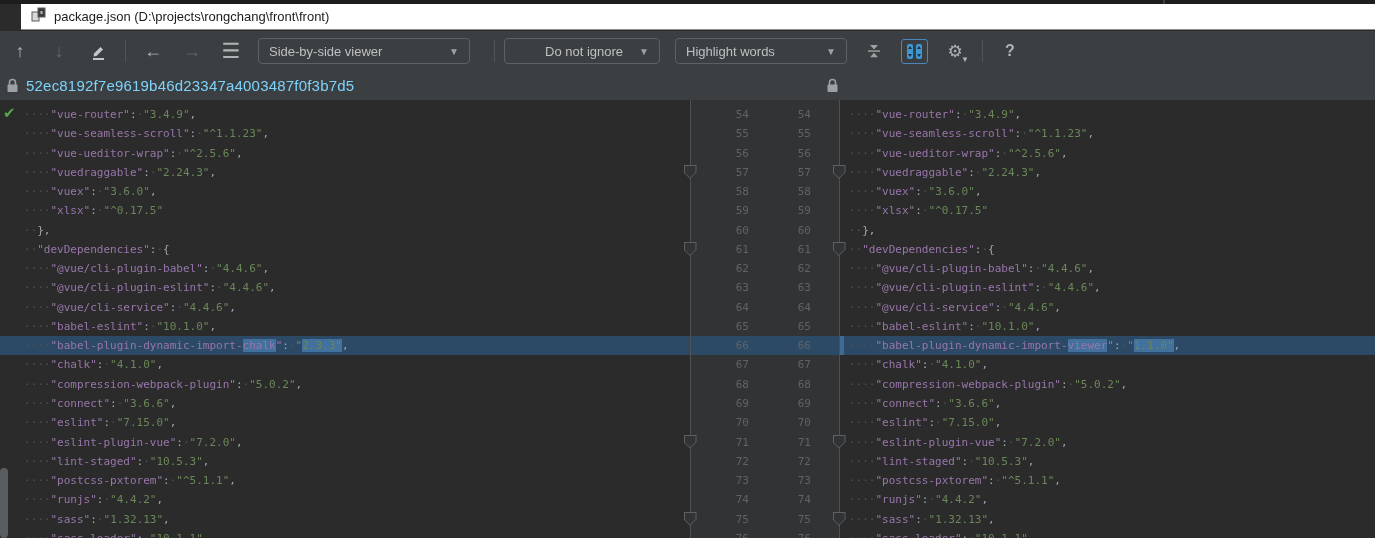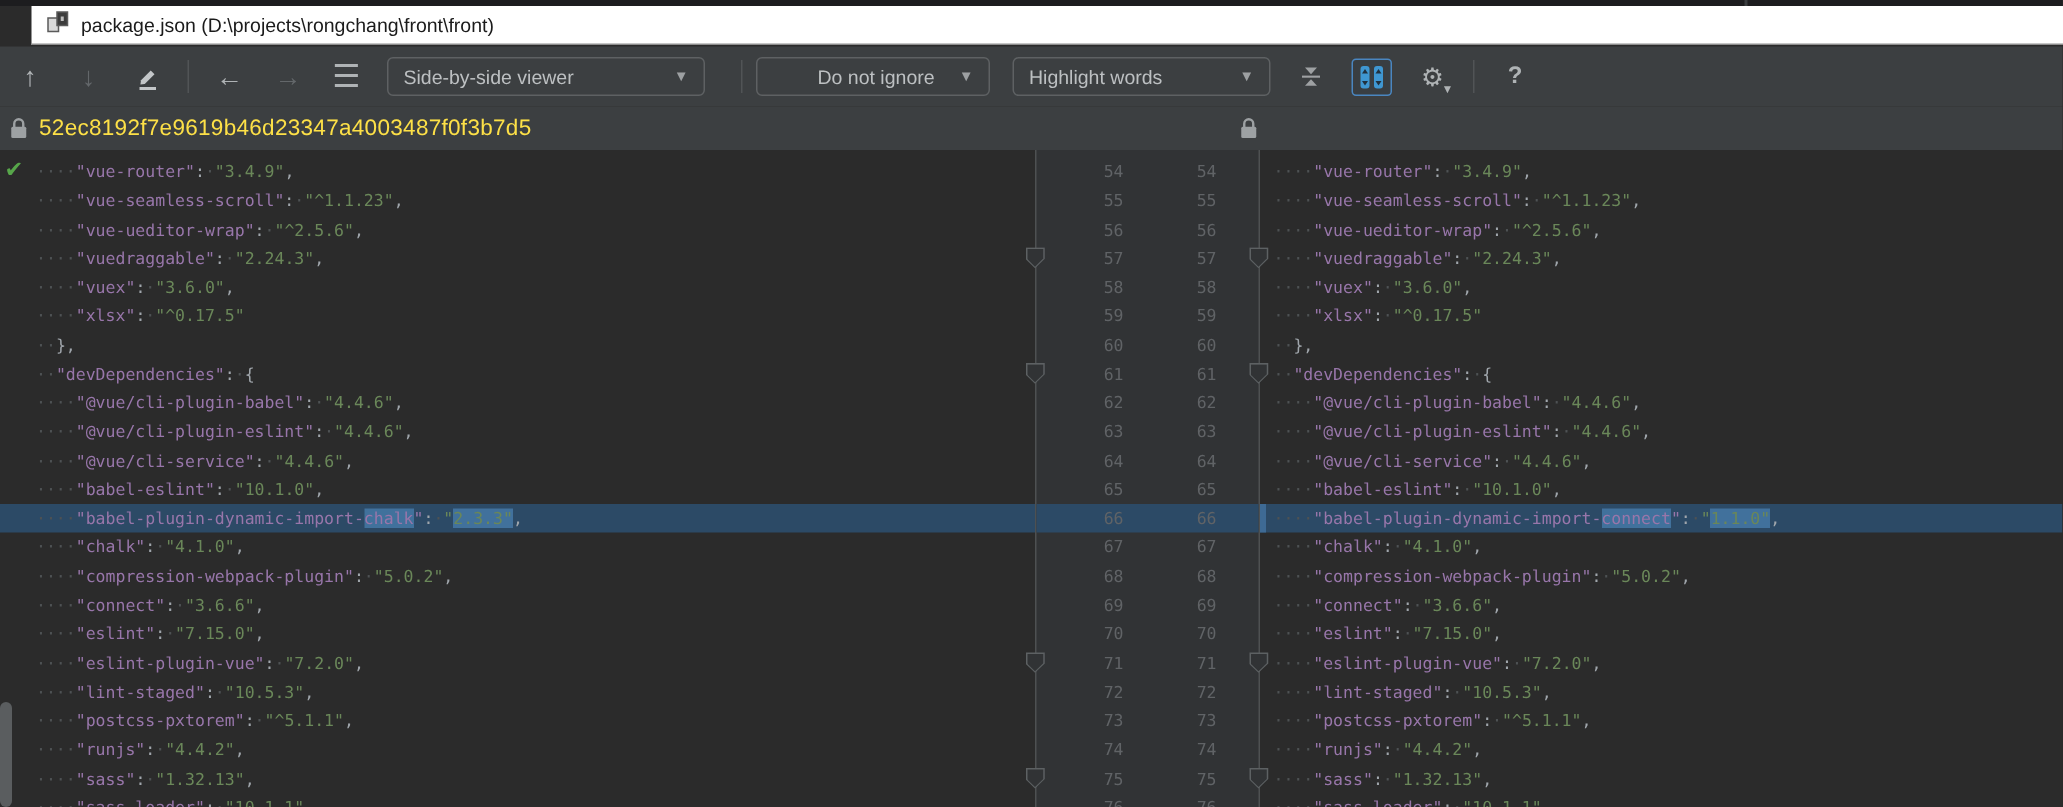--- a/index.html
+++ b/index.html
@@ -32,21 +32,21 @@
                border-right:2px solid transparent; }
   .mini-sb:before { top:2px; border-bottom:3px solid #20313f; }
   .mini-sb:after  { bottom:2px; border-top:3px solid #20313f; }
   .gear-wrap { position:relative; }
   .gear-wrap .mini-caret { position:absolute; right:-2px; bottom:-1px; font-size:8px; color:#afb3b5; }
   #help-btn { font-weight:bold; font-size:16px; }
 
   
   #hashbar { left:0; top:71px; width:1375px; height:29px; background:#3c3f41; }
   .hash-item { position:absolute; top:0; height:29px; display:flex; align-items:center; gap:7px; }
-  .hash-text { color:#fde047; font-size:15px; letter-spacing:0.2px; }
+  .hash-text { color:#7dd3fc; font-size:15px; letter-spacing:0.2px; }
 
   
   #editor { left:0; top:100px; width:1375px; height:438px; background:#2b2b2b; overflow:hidden; }
   :root { --rowh:19.27px; --chg:#2c4a66; --hl:#41719c; }
 
   #left-pane  { left:0;   top:0; width:690px;  height:438px; }
   #mid-strip  { left:690px; top:0; width:150px; height:438px; background:#313335;
                 border-left:1px solid #4e5152; border-right:1px solid #4e5152; }
   #right-pane { left:840px; top:0; width:535px; height:438px; }
 
@@ -296,21 +296,21 @@
         <div class="code-line"><span class="ws">····</span><span class="key">"vue-ueditor-wrap"</span><span class="punct">:</span><span class="ws">·</span><span class="str">"<span>^2.5.6"</span></span><span class="punct">,</span></div>
         <div class="code-line"><span class="ws">····</span><span class="key">"vuedraggable"</span><span class="punct">:</span><span class="ws">·</span><span class="str">"<span>2.24.3"</span></span><span class="punct">,</span></div>
         <div class="code-line"><span class="ws">····</span><span class="key">"vuex"</span><span class="punct">:</span><span class="ws">·</span><span class="str">"<span>3.6.0"</span></span><span class="punct">,</span></div>
         <div class="code-line"><span class="ws">····</span><span class="key">"xlsx"</span><span class="punct">:</span><span class="ws">·</span><span class="str">"<span>^0.17.5"</span></span></div>
         <div class="code-line"><span class="ws">··</span><span class="punct">},</span></div>
         <div class="code-line"><span class="ws">··</span><span class="key">"devDependencies"</span><span class="punct">:</span><span class="ws">·</span><span class="punct">{</span></div>
         <div class="code-line"><span class="ws">····</span><span class="key">"@vue/cli-plugin-babel"</span><span class="punct">:</span><span class="ws">·</span><span class="str">"<span>4.4.6"</span></span><span class="punct">,</span></div>
         <div class="code-line"><span class="ws">····</span><span class="key">"@vue/cli-plugin-eslint"</span><span class="punct">:</span><span class="ws">·</span><span class="str">"<span>4.4.6"</span></span><span class="punct">,</span></div>
         <div class="code-line"><span class="ws">····</span><span class="key">"@vue/cli-service"</span><span class="punct">:</span><span class="ws">·</span><span class="str">"<span>4.4.6"</span></span><span class="punct">,</span></div>
         <div class="code-line"><span class="ws">····</span><span class="key">"babel-eslint"</span><span class="punct">:</span><span class="ws">·</span><span class="str">"<span>10.1.0"</span></span><span class="punct">,</span></div>
-        <div class="code-line changed"><span class="ws">····</span><span class="key">"babel-plugin-dynamic-import-<span class="hl">connect</span>"</span><span class="punct">:</span><span class="ws">·</span><span class="str">"<span class="hl">1.1.0"</span></span><span class="punct">,</span></div>
+        <div class="code-line changed"><span class="ws">····</span><span class="key">"babel-plugin-dynamic-import-<span class="hl">viewer</span>"</span><span class="punct">:</span><span class="ws">·</span><span class="str">"<span class="hl">1.1.0"</span></span><span class="punct">,</span></div>
         <div class="code-line"><span class="ws">····</span><span class="key">"chalk"</span><span class="punct">:</span><span class="ws">·</span><span class="str">"<span>4.1.0"</span></span><span class="punct">,</span></div>
         <div class="code-line"><span class="ws">····</span><span class="key">"compression-webpack-plugin"</span><span class="punct">:</span><span class="ws">·</span><span class="str">"<span>5.0.2"</span></span><span class="punct">,</span></div>
         <div class="code-line"><span class="ws">····</span><span class="key">"connect"</span><span class="punct">:</span><span class="ws">·</span><span class="str">"<span>3.6.6"</span></span><span class="punct">,</span></div>
         <div class="code-line"><span class="ws">····</span><span class="key">"eslint"</span><span class="punct">:</span><span class="ws">·</span><span class="str">"<span>7.15.0"</span></span><span class="punct">,</span></div>
         <div class="code-line"><span class="ws">····</span><span class="key">"eslint-plugin-vue"</span><span class="punct">:</span><span class="ws">·</span><span class="str">"<span>7.2.0"</span></span><span class="punct">,</span></div>
         <div class="code-line"><span class="ws">····</span><span class="key">"lint-staged"</span><span class="punct">:</span><span class="ws">·</span><span class="str">"<span>10.5.3"</span></span><span class="punct">,</span></div>
         <div class="code-line"><span class="ws">····</span><span class="key">"postcss-pxtorem"</span><span class="punct">:</span><span class="ws">·</span><span class="str">"<span>^5.1.1"</span></span><span class="punct">,</span></div>
         <div class="code-line"><span class="ws">····</span><span class="key">"runjs"</span><span class="punct">:</span><span class="ws">·</span><span class="str">"<span>4.4.2"</span></span><span class="punct">,</span></div>
         <div class="code-line"><span class="ws">····</span><span class="key">"sass"</span><span class="punct">:</span><span class="ws">·</span><span class="str">"<span>1.32.13"</span></span><span class="punct">,</span></div>
         <div class="code-line"><span class="ws">····</span><span class="key">"sass-loader"</span><span class="punct">:</span><span class="ws">·</span><span class="str">"<span>10.1.1"</span></span><span class="punct">,</span></div>

